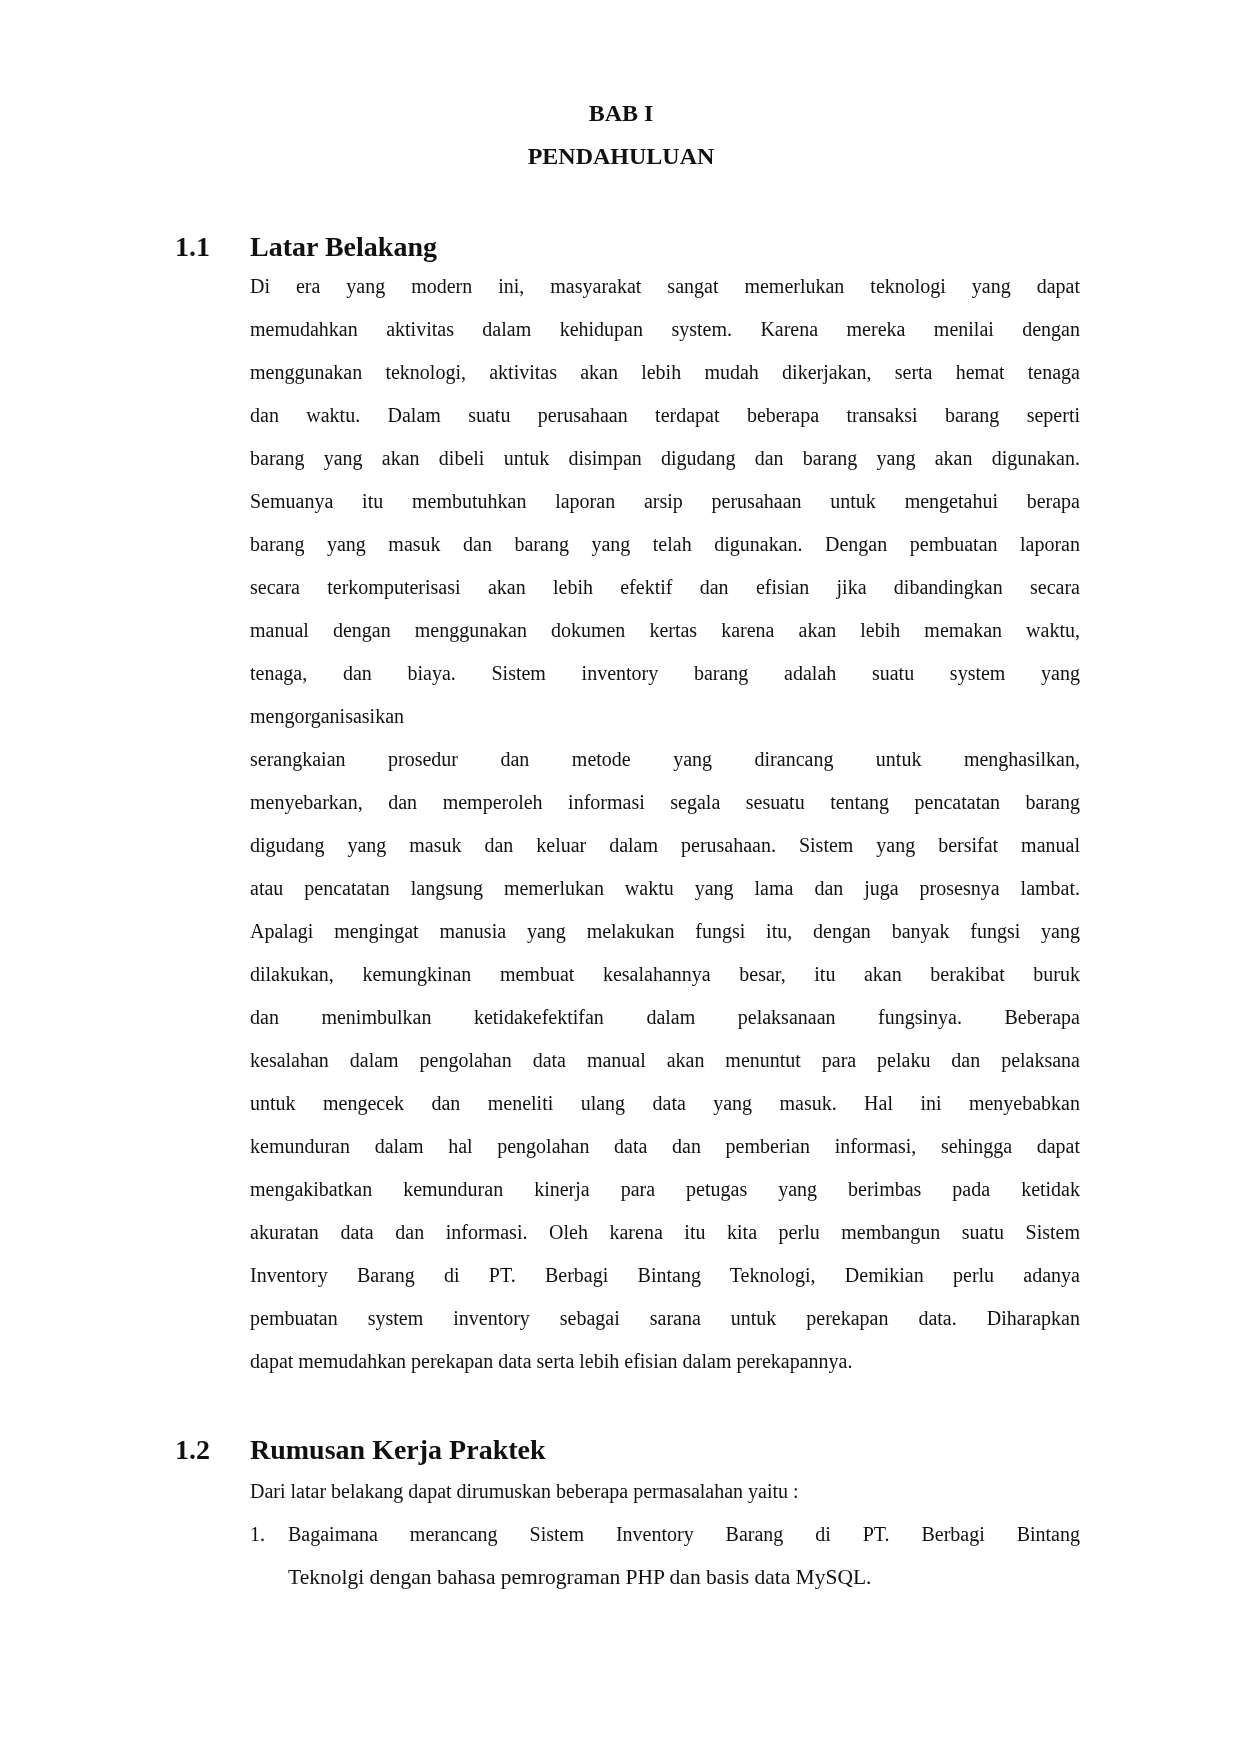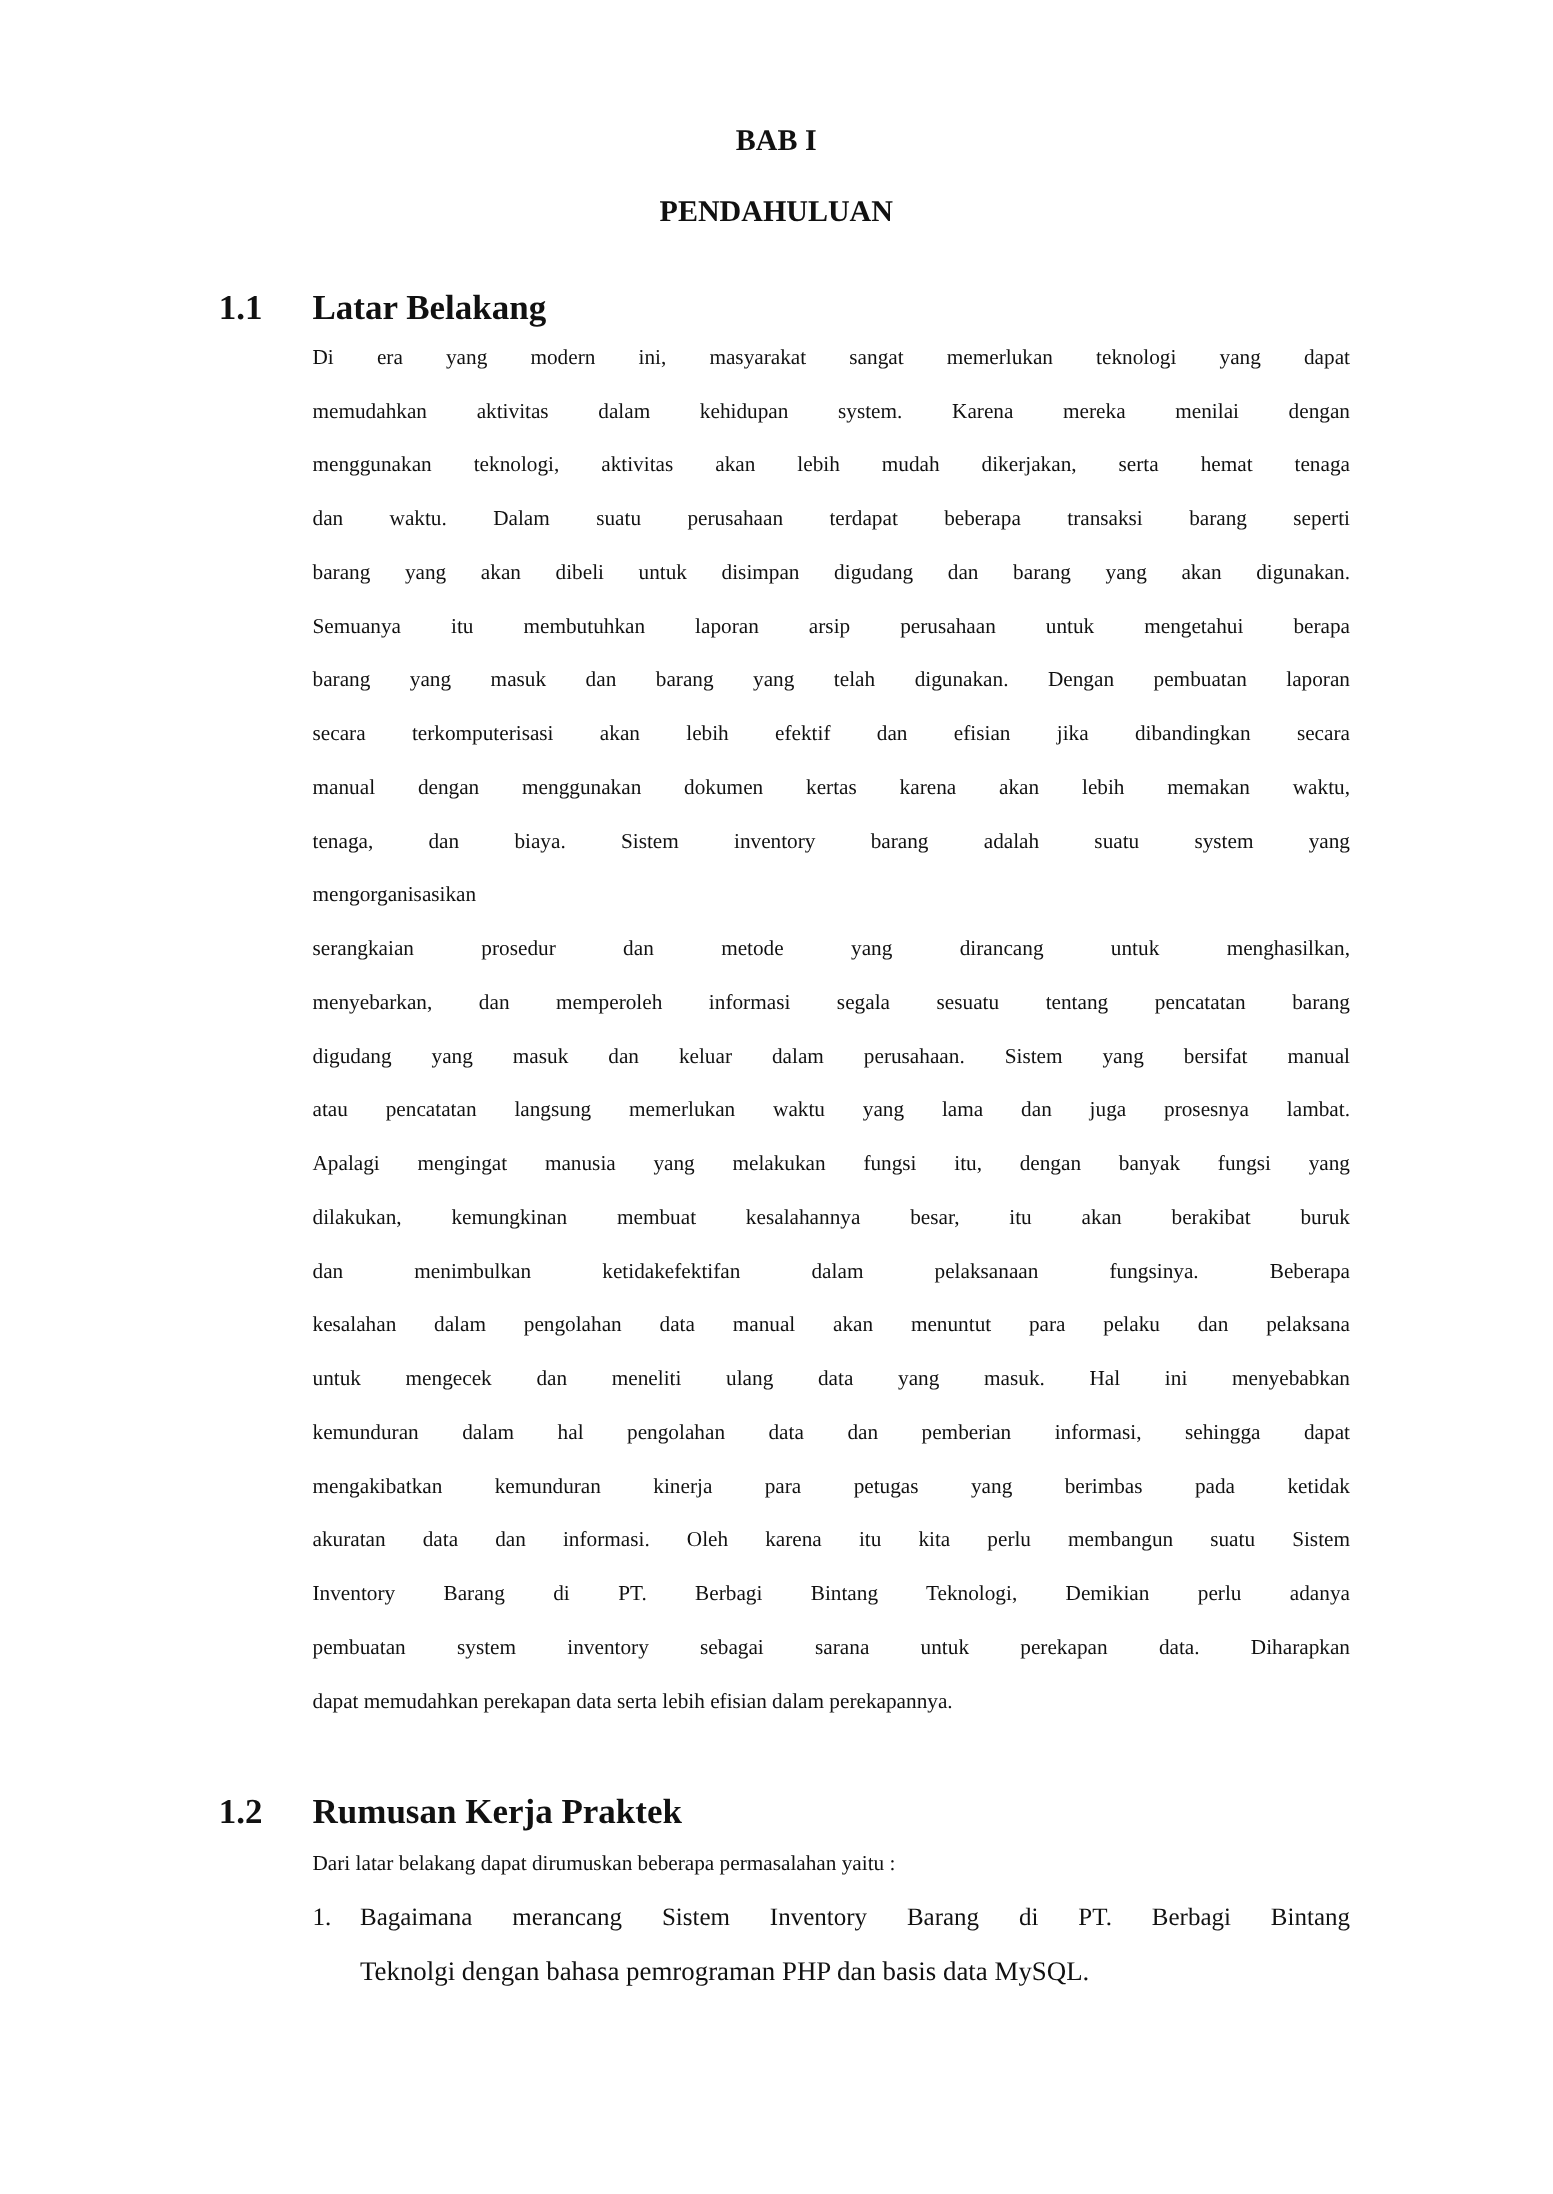--- a/index.html
+++ b/index.html
@@ -40,21 +40,21 @@
       white-space: nowrap;
     }
     .section-heading .num {
       display: inline-block;
       width: 75px;
     }
     .line {
       position: absolute;
       left: 250px;
       width: 830px;
-      font-size: 17px;
+      font-size: 20px;
       line-height: 28px;
       height: 28px;
       white-space: nowrap;
       text-align: justify;
       text-align-last: justify;
     }
     .line.last {
       text-align-last: left;
     }
     .list-line {
@@ -88,21 +88,21 @@
       white-space: nowrap;
       text-align: left;
     }
   </style>
 </head>
 <body>
 
 <div class="page">
 
   <div class="chapter-title" style="top:100px;">BAB I</div>
-  <div class="chapter-title" style="top:157px;">PENDAHULUAN</div>
+  <div class="chapter-title" style="top:143px;">PENDAHULUAN</div>
 
   <div class="section-heading" style="top:231px;">
     <span class="num">1.1</span><span>Latar Belakang</span>
   </div>
 
   <div>
     <div class="line" style="top:272px;">Di era yang modern ini, masyarakat sangat memerlukan teknologi yang  dapat</div>
     <div class="line" style="top:315px;">memudahkan aktivitas dalam kehidupan system. Karena mereka menilai dengan</div>
     <div class="line" style="top:358px;">menggunakan teknologi, aktivitas akan lebih mudah dikerjakan, serta  hemat tenaga</div>
     <div class="line" style="top:401px;">dan waktu. Dalam suatu perusahaan terdapat beberapa transaksi barang seperti</div>

